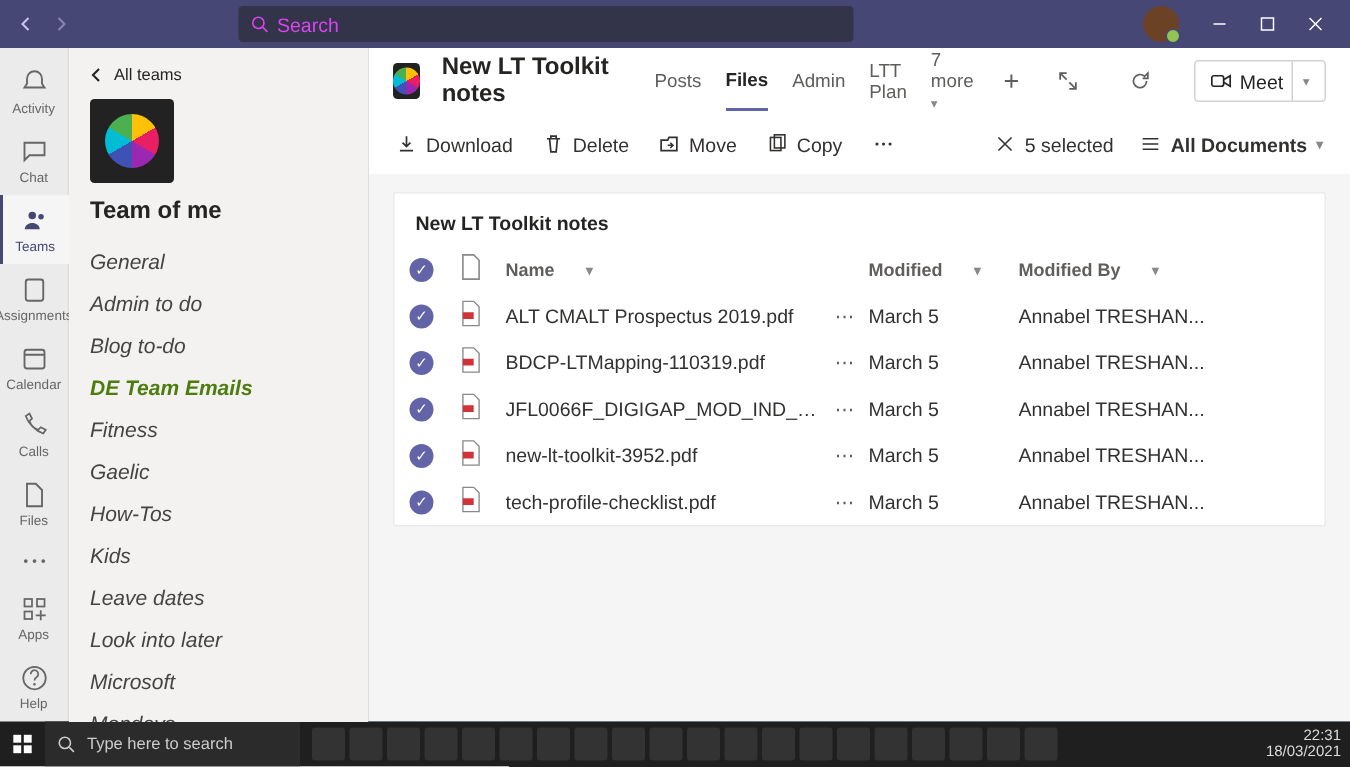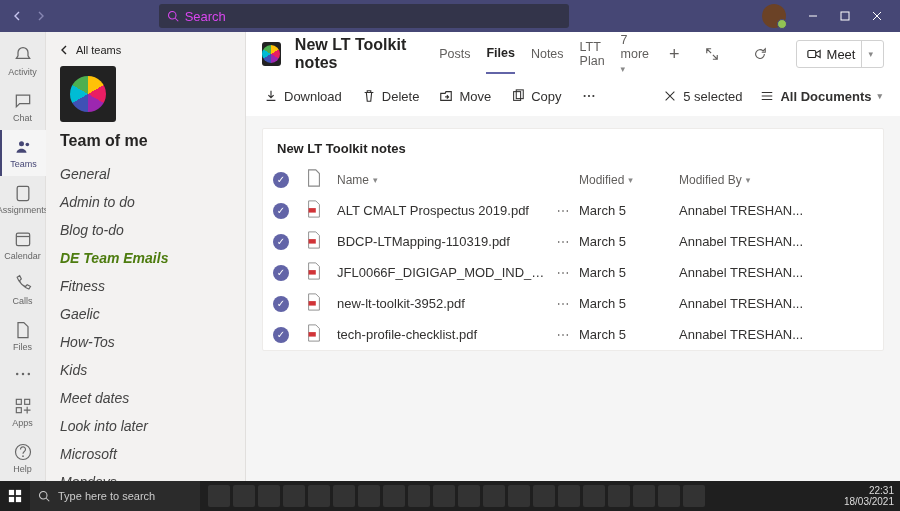--- a/index.html
+++ b/index.html
@@ -49,21 +49,21 @@
   .cmd svg, .cmdbar svg { width:14px; height:14px;}
   .cmdbar-right { margin-left:auto; display:flex; align-items:center; gap:18px;}
   .selcount { display:flex; align-items:center; gap:6px; color:#323130;}
   .viewsel { display:flex; align-items:center; gap:6px; cursor:pointer;font-weight:bold;}
   
   .files-wrap { flex:1; background:#f5f5f5; padding:12px 16px 0; overflow:auto;}
   .files-card { background:#fff; border-radius:2px; border:1px solid #edebe9; }
   .files-title { font-weight:600; font-size:13px; padding:12px 14px 8px;}
   .thead, .trow { display:grid; grid-template-columns: 32px 32px 210px 32px 100px 160px; align-items:center; padding:5px 10px; }
   .thead { color:#605e5c; font-size:12px;}
-  .th { display:flex; align-items:center; gap:4px; cursor:pointer;}
+  .th { display:flex; align-items:center; gap:21px; cursor:pointer;font-weight:bold;}
   .trow { font-size:13px; color:#323130;}
   .sel-circle { width:16px;height:16px;border-radius:50%;background:#6264a7;display:flex;align-items:center;justify-content:center;color:#fff;font-size:10px;}
   .file-icon { width:18px;height:18px;}
   .cell-name { white-space:nowrap; overflow:hidden; text-overflow:ellipsis;}
   .cell-modby { white-space:nowrap; overflow:hidden; text-overflow:ellipsis;}
   .row-more { color:#605e5c; text-align:center; cursor:pointer;}
   .th-check { width:16px;height:16px;border-radius:50%;background:#6264a7;display:flex;align-items:center;justify-content:center;color:#fff;font-size:10px;}
   
   .taskbar { position:absolute; left:0; right:0; bottom:0; height:30px; background:#1f1f1f; display:flex; align-items:center; color:#fff; font-size:11px;}
   .start { width:30px; height:30px; display:flex;align-items:center;justify-content:center; cursor:pointer;}
@@ -205,37 +205,37 @@
   <div class="team-title">Team of me</div>
   <ul class="channel-list" id="channel-list">
       <li>General</li>
       <li>Admin to do</li>
       <li>Blog to-do</li>
       <li class="bold">DE Team Emails</li>
       <li>Fitness</li>
       <li>Gaelic</li>
       <li>How-Tos</li>
       <li>Kids</li>
-      <li>Meet dates</li>
+      <li>Leave dates</li>
       <li>Look into later</li>
       <li>Microsoft</li>
       <li>Mondays</li>
     </ul>
 </div>
 
 <div class="main">
   <div class="header">
     <div class="chan-icon">
         <div class="team-pie"></div>
       </div>
     <h1>New LT Toolkit notes</h1>
     <div class="tabstrip" id="tabstrip">
         <div class="tab">Posts</div>
         <div class="tab active">Files</div>
-        <div class="tab">Notes</div>
+        <div class="tab">Admin</div>
         <div class="tab">LTT Plan</div>
         <div class="tab">7 more<span class="chev"> ▾</span></div>
       </div>
     <div class="tab-add">+</div>
     <div class="header-right">
       <div class="iconbtn">
           <svg width="14" height="14" viewBox="0 0 16 16">
             <path d="M2 7V2h5M14 9v5H9M2 2l5 5M14 14L9 9" stroke="currentColor" fill="none" stroke-width="1.3"></path>
           </svg>
         </div>

